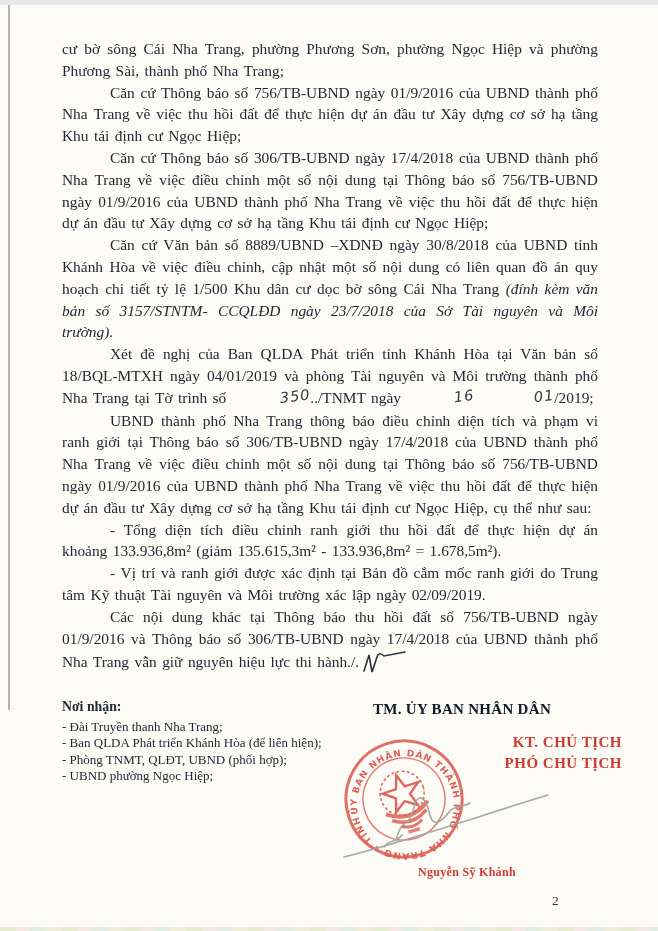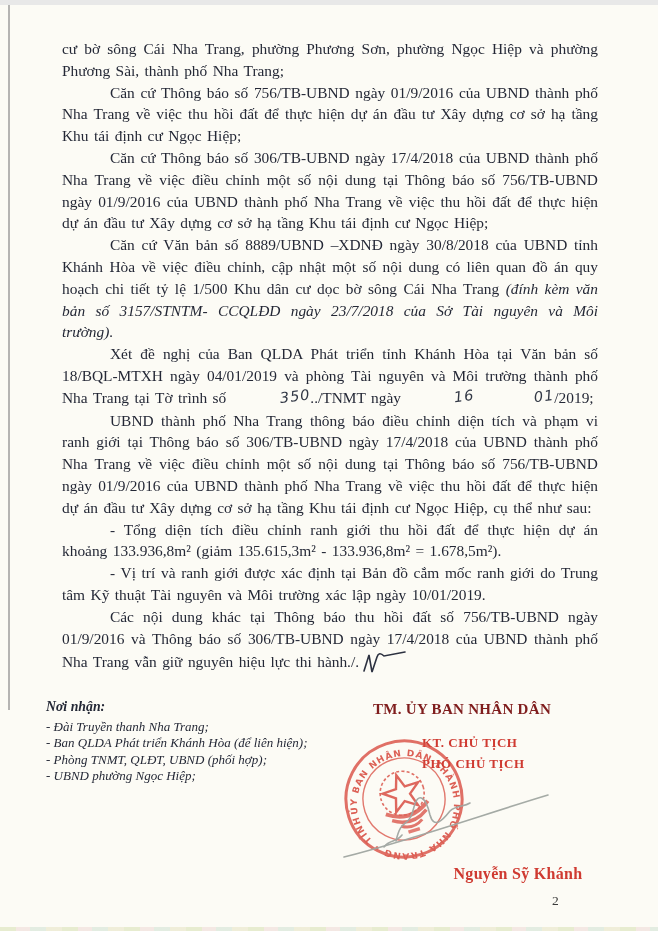--- a/index.html
+++ b/index.html
@@ -39,40 +39,40 @@
     display:inline-block;
     font-family:"DejaVu Sans",sans-serif;
     font-style:italic;font-size:14.5px;
     color:#323845;
     transform:rotate(-7deg) translateY(1px);
     letter-spacing:1px;
   }
   .flourish{vertical-align:-8px;margin-left:2px;}
   
   .recipients{
-    position:absolute;left:46px;top:694px;width:290px;
-    font-style:italic;font-size:13px;line-height:16.6px;
+    position:absolute;left:62px;top:694px;width:290px;
+    font-size:13px;line-height:16.6px;
   }
   .recipients-heading{font-weight:bold;font-size:13.8px;margin-bottom:3px;}
   .recipient{white-space:nowrap;}
   .tick{vertical-align:4px;margin-left:1px;}
   
   .org-line{
     position:absolute;left:350px;top:696px;width:224px;
     text-align:center;font-weight:bold;font-size:15px;
-    letter-spacing:.3px;color:#7f1d1d;
+    letter-spacing:.3px;color:#0f172a;
   }
   .deputy-block{
     position:absolute;left:422px;top:727px;width:200px;
-    text-align:left;font-weight:bold;font-size:13px;line-height:21px;
+    text-align:right;font-weight:bold;font-size:15px;line-height:21px;
     color:#cf3a31;letter-spacing:.5px;
   }
   .signer-name{
     position:absolute;left:418px;top:860px;width:200px;
-    text-align:center;font-weight:bold;font-size:16px;
+    font-weight:bold;font-size:12px;
     color:#cf3a31;letter-spacing:.3px;
   }
   .page-number{
     position:absolute;left:552px;top:888px;
     font-size:13.5px;color:#3a3a3a;
   }
   .stamp{position:absolute;left:341px;top:731px;opacity:.88;}
   .signature{position:absolute;left:338px;top:758px;}
 </style>
 </head>
@@ -83,21 +83,21 @@
   <div class="scan-edge-left"></div>
 
   <div class="body-text">
     <p class="para no-indent"><span>cư bờ sông Cái Nha Trang, phường Phương Sơn, phường Ngọc Hiệp và phường Phương Sài, thành phố Nha Trang;</span></p>
     <p class="para"><span>Căn cứ Thông báo số 756/TB-UBND ngày 01/9/2016 của UBND thành phố Nha Trang về việc thu hồi đất để thực hiện dự án đầu tư Xây dựng cơ sở hạ tầng Khu tái định cư Ngọc Hiệp;</span></p>
     <p class="para"><span>Căn cứ Thông báo số 306/TB-UBND ngày 17/4/2018 của UBND thành phố Nha Trang về việc điều chỉnh một số nội dung tại Thông báo số 756/TB-UBND ngày 01/9/2016 của UBND thành phố Nha Trang về việc thu hồi đất để thực hiện dự án đầu tư Xây dựng cơ sở hạ tầng Khu tái định cư Ngọc Hiệp;</span></p>
     <p class="para"><span>Căn cứ Văn bản số 8889/UBND –XDNĐ ngày 30/8/2018 của UBND tỉnh Khánh Hòa về việc điều chỉnh, cập nhật một số nội dung có liên quan đồ án quy hoạch chi tiết tỷ lệ 1/500 Khu dân cư dọc bờ sông Cái Nha Trang </span><span class="italic">(đính kèm văn bản số 3157/STNTM- CCQLĐD ngày 23/7/2018 của Sở Tài nguyên và Môi trường).</span></p>
     <p class="para"><span>Xét đề nghị của Ban QLDA Phát triển tỉnh Khánh Hòa tại Văn bản số 18/BQL-MTXH ngày 04/01/2019 và phòng Tài nguyên và Môi trường thành phố Nha Trang tại Tờ trình số </span><span class="handwriting">350</span><span>../TNMT ngày </span><span class="handwriting">16</span><span>&nbsp;&nbsp;</span><span class="handwriting">01</span><span>/2019;</span></p>
     <p class="para"><span>UBND thành phố Nha Trang thông báo điều chỉnh diện tích và phạm vi ranh giới tại Thông báo số 306/TB-UBND ngày 17/4/2018 của UBND thành phố Nha Trang về việc điều chỉnh một số nội dung tại Thông báo số 756/TB-UBND ngày 01/9/2016 của UBND thành phố Nha Trang về việc thu hồi đất để thực hiện dự án đầu tư Xây dựng cơ sở hạ tầng Khu tái định cư Ngọc Hiệp, cụ thể như sau:</span></p>
     <p class="para"><span>- Tổng diện tích điều chỉnh ranh giới thu hồi đất để thực hiện dự án khoảng 133.936,8m² (giảm 135.615,3m² - 133.936,8m² = 1.678,5m²).</span></p>
-    <p class="para"><span>- Vị trí và ranh giới được xác định tại Bản đồ cắm mốc ranh giới do Trung tâm Kỹ thuật Tài nguyên và Môi trường xác lập ngày 10/01/2019.</span></p>
+    <p class="para"><span>- Vị trí và ranh giới được xác định tại Bản đồ cắm mốc ranh giới do Trung tâm Kỹ thuật Tài nguyên và Môi trường xác lập ngày 02/09/2019.</span></p>
     <p class="para"><span>Các nội dung khác tại Thông báo thu hồi đất số 756/TB-UBND ngày 01/9/2016 và Thông báo số 306/TB-UBND ngày 17/4/2018 của UBND thành phố Nha Trang vẫn giữ nguyên hiệu lực thi hành./.</span><svg class="flourish" width="46" height="26" viewBox="0 0 46 26">
           <path d="M3,22 L8,6 L11,23 L16,8 Q18,2 23,7 L44,3" fill="none" stroke="#2c3140" stroke-width="1.6" stroke-linecap="round"></path>
         </svg></p>
   </div>
 
   <div class="recipients">
     <div class="recipients-heading">Nơi nhận:</div>
     <div class="recipient">- Đài Truyền thanh Nha Trang;</div>
     <div class="recipient">- Ban QLDA Phát triển Khánh Hòa (để liên hiện);</div>
     <div class="recipient">- Phòng TNMT, QLĐT, UBND (phối hợp);</div>

